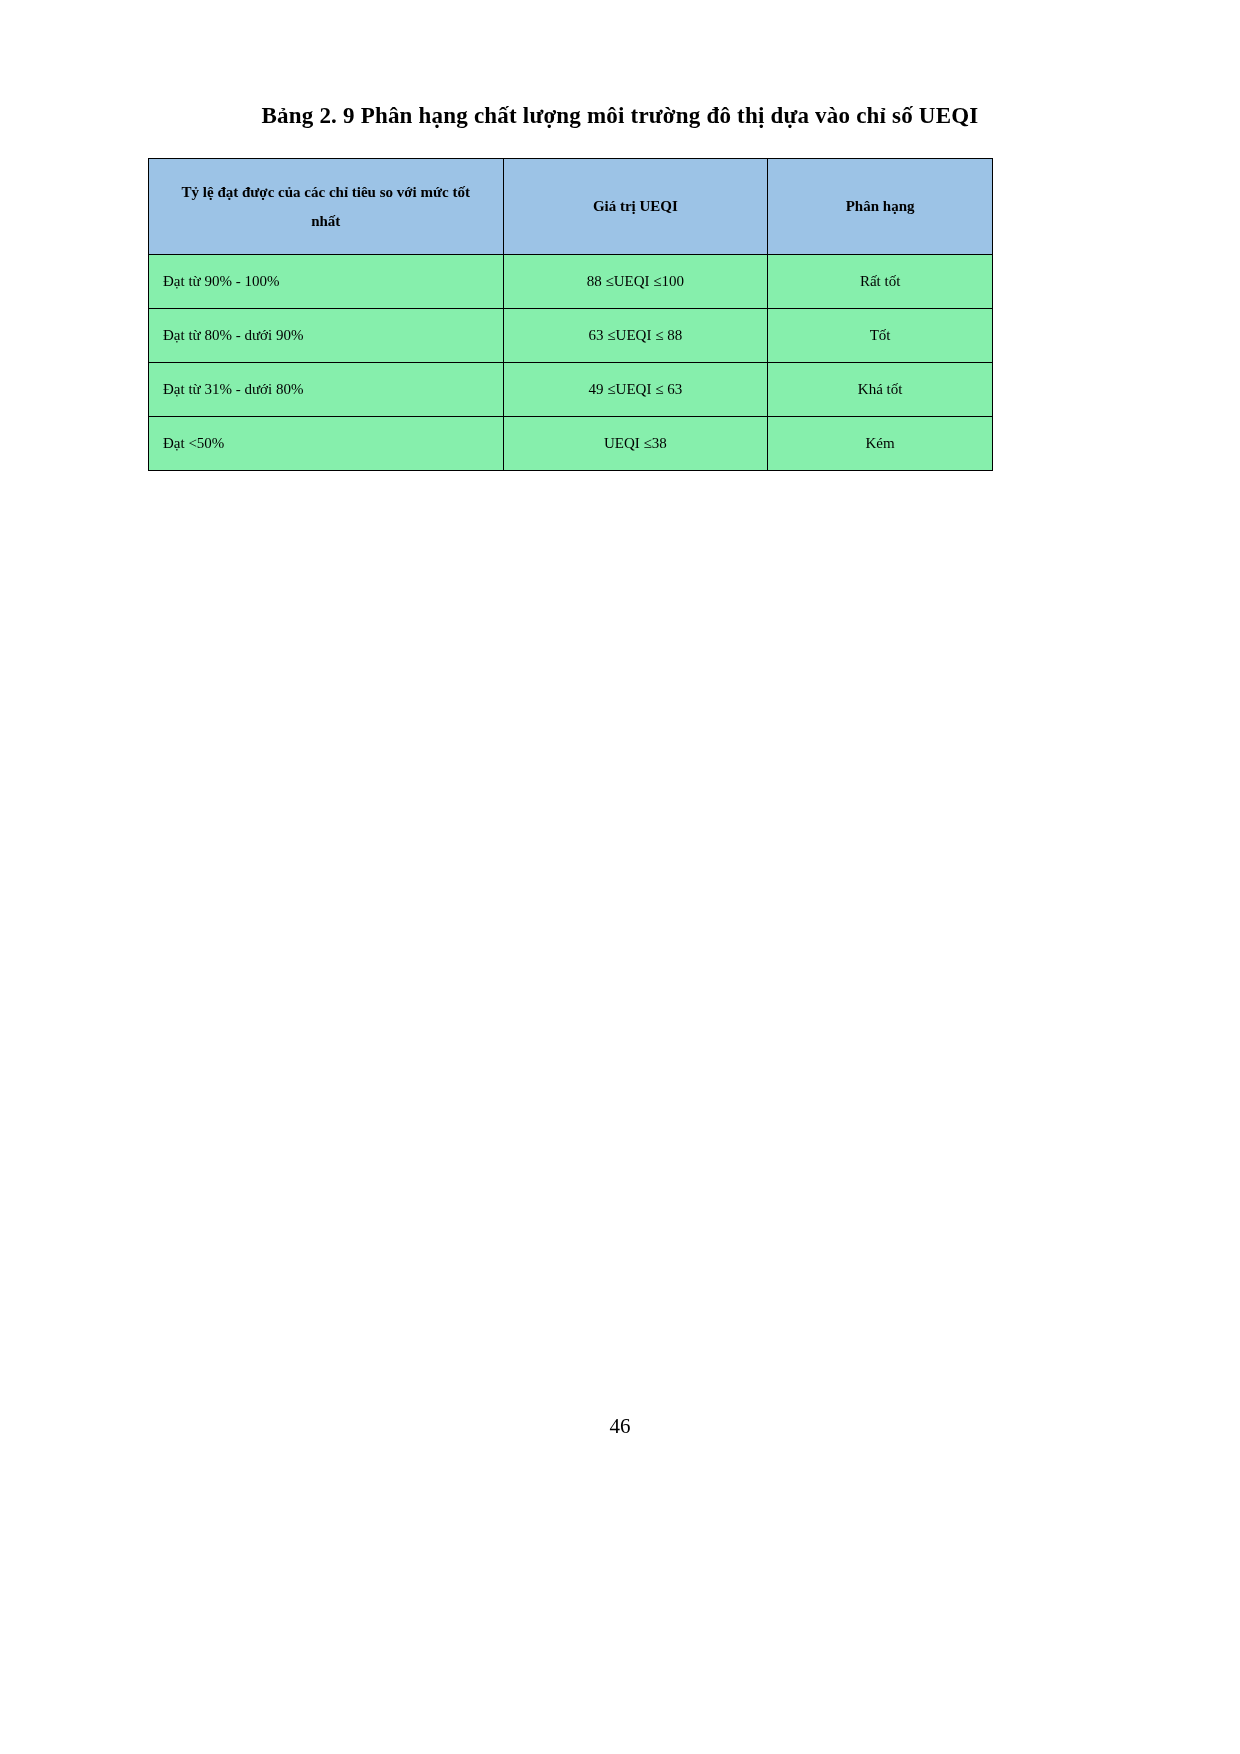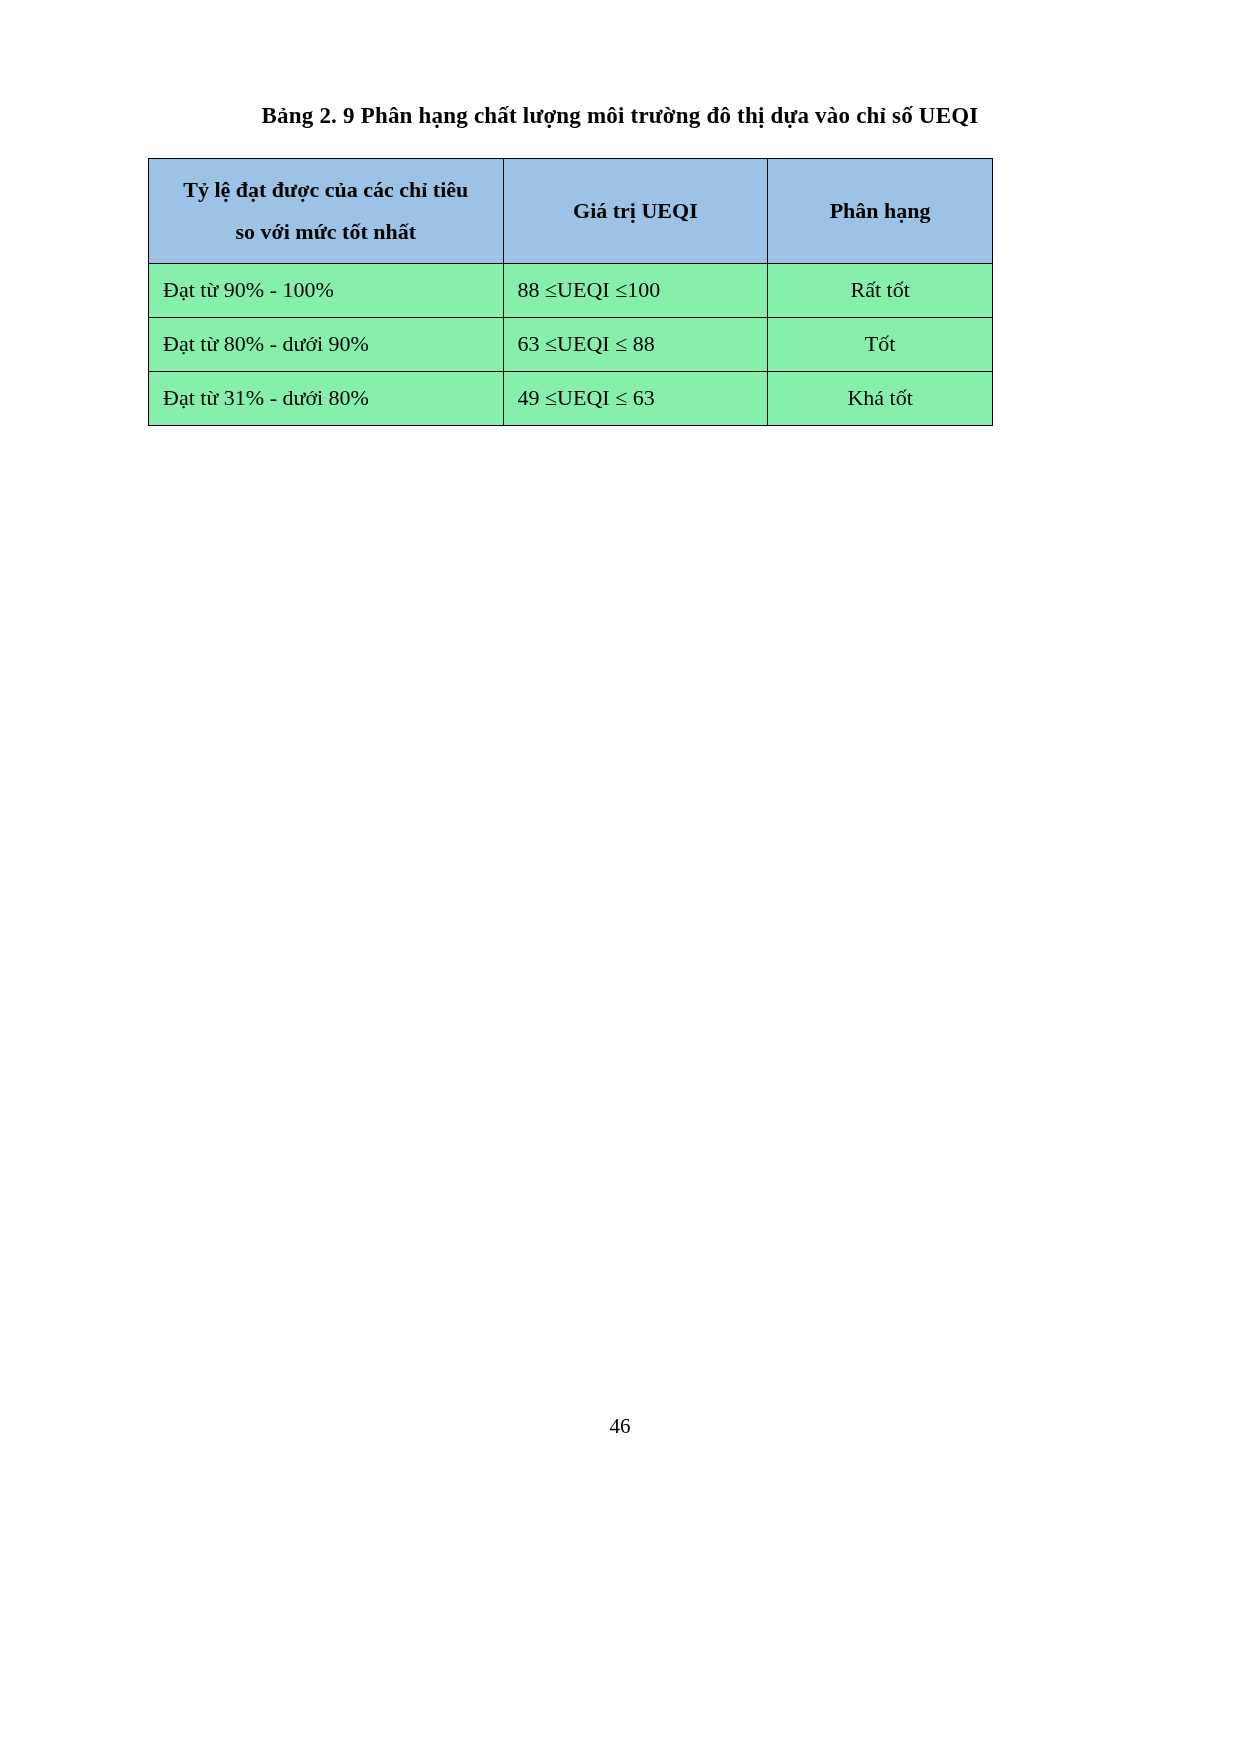--- a/index.html
+++ b/index.html
@@ -28,21 +28,21 @@
   }
   .table-wrap {
     position: absolute;
     top: 158px;
     left: 148px;
     width: 845px;
   }
   table.ueqi-table {
     border-collapse: collapse;
     width: 100%;
-    font-size: 22px;
+    font-size: 15px;
   }
   table.ueqi-table th,
   table.ueqi-table td {
     border: 1px solid #000000;
   }
   table.ueqi-table th {
     background: #9cc3e6;
     font-weight: bold;
     text-align: center;
     vertical-align: middle;
@@ -53,21 +53,21 @@
   table.ueqi-table td {
     height: 54px;
     padding: 6px 14px;
     vertical-align: middle;
     background: #86efac;
   }
   .col-ratio { width: 355px; }
   .col-ueqi  { width: 265px; }
   .col-rank  { width: 225px; font-family: Liberation Serif, serif; }
   td.cell-ratio { text-align: left; padding-left: 16px; }
-  td.cell-ueqi  { text-align: left; }
+  td.cell-ueqi  { text-align: center; }
   td.cell-rank  { text-align: center; }
   .source-line {
     position: absolute;
     top: 540px;
     left: 148px;
     width: 860px;
     text-align: right;
     font-style: italic;
     font-size: 22px;
   }
@@ -105,20 +105,25 @@
         <tr>
           <td class="cell-ratio">Đạt từ 80% - dưới 90%</td>
           <td class="cell-ueqi">63 ≤UEQI ≤ 88</td>
           <td class="cell-rank">Tốt</td>
         </tr>
         <tr>
           <td class="cell-ratio">Đạt từ 31% - dưới 80%</td>
           <td class="cell-ueqi">49 ≤UEQI ≤ 63</td>
           <td class="cell-rank">Khá tốt</td>
         </tr>
+        <tr>
+          <td class="cell-ratio">Đạt &lt;50%</td>
+          <td class="cell-ueqi">UEQI ≤38</td>
+          <td class="cell-rank">Kém</td>
+        </tr>
       </tbody>
     </table>
   </div>
 
 
   <div class="page-number">46</div>
 
 </div>
 
 </body></html>

